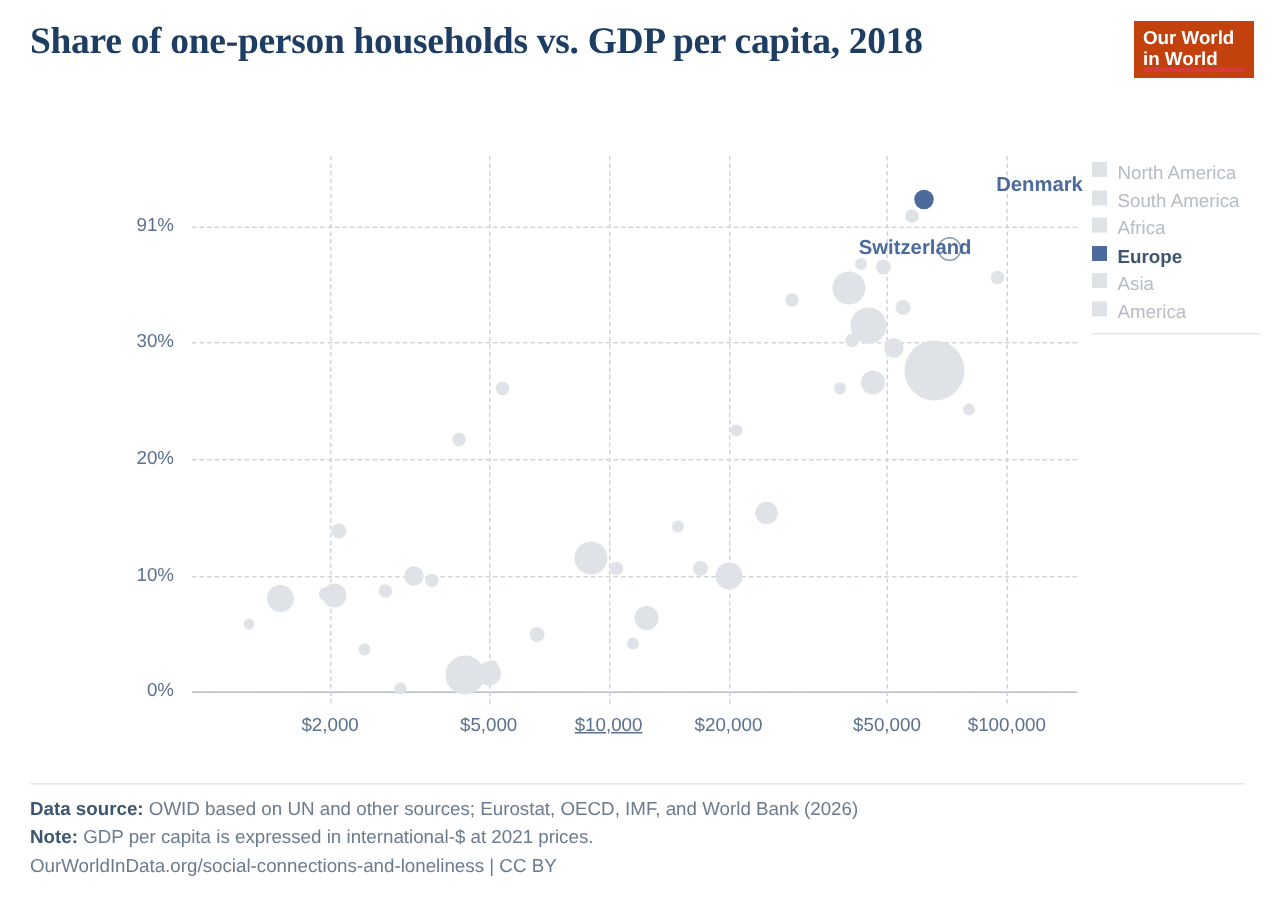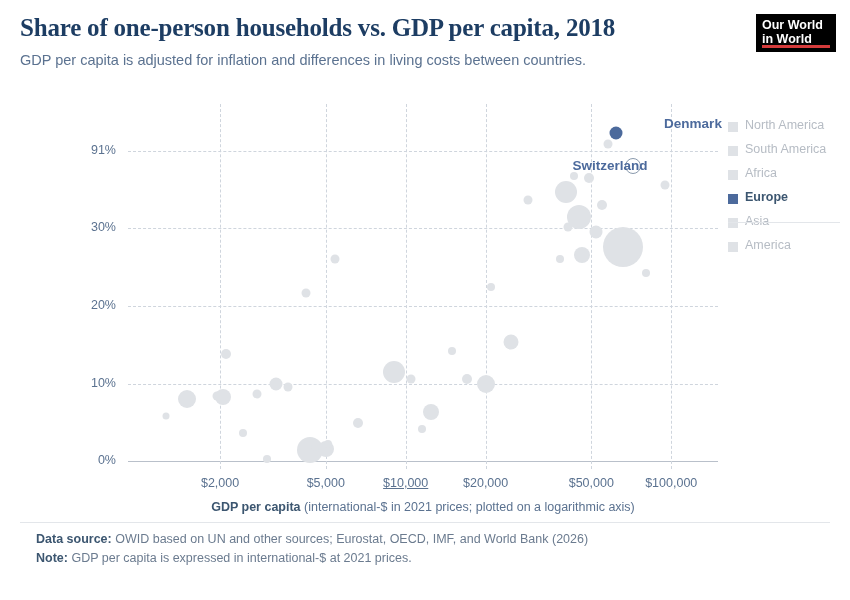--- a/index.html
+++ b/index.html
@@ -19,21 +19,21 @@
     font-family:"Liberation Serif", serif;
     font-size:25px;font-weight:bold;color:#1d3d63;
     letter-spacing:-0.2px;
   }
   .subtitle{
     position:absolute;left:20px;top:52px;
     font-size:14.5px;color:#5b7290;font-weight:normal;
   }
   .owid-logo{
     position:absolute;right:14px;top:14px;
-    width:80px;height:38px;background:#000000;
+    width:80px;height:38px;background:#c2410c;
     color:#fff;font-size:12.5px;font-weight:bold;
     line-height:14px;padding:4px 0 0 6px;box-sizing:border-box;
   }
   .owid-logo .bar{
     position:absolute;left:6px;bottom:4px;width:68px;height:3px;background:#d43b3b;
   }
 
   
   .y-axis-label{
     position:absolute;left:18px;top:86px;
@@ -83,21 +83,21 @@
   .dot-label{
     position:absolute;font-size:13.5px;font-weight:bold;color:#4c6a9c;
     white-space:nowrap;transform:translate(0,-50%);padding-left:48px;
   }
 
   
   .legend{
     position:absolute;left:728px;top:108px;width:120px;
   }
   .legend-row{
-    display:flex;align-items:flex-end;margin-bottom:4.5px;margin-top:10px;
+    display:flex;align-items:flex-start;margin-bottom:4.5px;
   }
   .legend-swatch{
     width:10px;height:10px;background:#dfe2e6;margin-right:7px;flex:0 0 auto;
   }
   .legend-text{font-size:12.5px;color:#b6bcc4;}
   .legend-row.active .legend-swatch{background:#4c6a9c;}
   .legend-row.active .legend-text{color:#3c5670;font-weight:bold;}
 
   .legend-divider{
     position:absolute;left:728px;top:222px;width:112px;height:1px;background:#e3e6ea;
@@ -116,32 +116,31 @@
     font-size:11.5px;color:#8a9aad;line-height:15px;
   }
   .size-caption b{color:#3c5670;}
 
   
   .footer-rule{
     position:absolute;left:20px;top:522px;width:810px;height:1px;background:#e3e6ea;
   }
   .footer{
     position:absolute;left:20px;top:530px;width:810px;
-    font-size:12.5px;color:#6b7b8f;line-height:19px;margin-left:16px;
+    font-size:12.5px;color:#6b7b8f;line-height:19px;
   }
   .footer b{color:#3c5670;}
   .footer .lic{color:#6b7b8f;}
 </style>
 </head>
 <body>
 
 <div class="page">
 
   <div class="title">Share of one-person households vs. GDP per capita, 2018</div>
-  <div class="subtitle">GDP per capita is adjusted for inflation and differences in living costs between countries.</div>
   <div class="owid-logo">
     <div>Our World</div>
     <div>in World</div>
     <div class="bar"></div>
   </div>
 
 
   <div class="plot" id="plot">
       <div class="gridline-h" style="top: 357.234px;"></div>
       <div class="ytick" style="top: 357.234px;">0%</div>
@@ -203,21 +202,20 @@
       <div class="dot" style="left: 467.826px; top: 128.138px; width: 13px; height: 13px;"></div>
       <div class="dot" style="left: 474.295px; top: 100.957px; width: 10px; height: 10px;"></div>
       <div class="dot" style="left: 480.419px; top: 40.383px; width: 9px; height: 9px;"></div>
       <div class="dot europe-hl" style="left: 488.111px; top: 28.734px; width: 13px; height: 13px;"></div>
       <div class="dot" style="left: 495.321px; top: 142.894px; width: 40px; height: 40px;"></div>
       <div class="dot ring" style="left: 505.355px; top: 62.1277px; width: 14px; height: 14px;"></div>
       <div class="dot" style="left: 517.506px; top: 169.298px; width: 8px; height: 8px;"></div>
       <div class="dot" style="left: 537.325px; top: 80.766px; width: 9px; height: 9px;"></div>
       <div class="dot-label" style="left: 488.111px; top: 19.4149px;">Denmark</div>
       <div class="dot-label" style="left: 396.586px; top: 60.5745px;">Switzerland</div>
-      <div class="x-axis-title"><b>GDP per capita</b><span> (international-$ in 2021 prices; plotted on a logarithmic axis)</span></div>
     </div>
 
   <div class="legend" id="legend">
       <div class="legend-row">
         <span class="legend-swatch" style="background: rgb(223, 226, 230);"></span>
         <span class="legend-text">North America</span>
       </div>
       <div class="legend-row">
         <span class="legend-swatch" style="background: rgb(223, 226, 230);"></span>
         <span class="legend-text">South America</span>
@@ -244,14 +242,15 @@
   <div class="footer-rule"></div>
   <div class="footer">
     <div>
       <b>Data source:</b>
       <span>OWID based on UN and other sources; Eurostat, OECD, IMF, and World Bank (2026)</span>
     </div>
     <div>
       <b>Note:</b>
       <span>GDP per capita is expressed in international-$ at 2021 prices.</span>
     </div>
+    <div class="lic">OurWorldInData.org/social-connections-and-loneliness | CC BY</div>
   </div>
 </div>
 
 </body></html>

